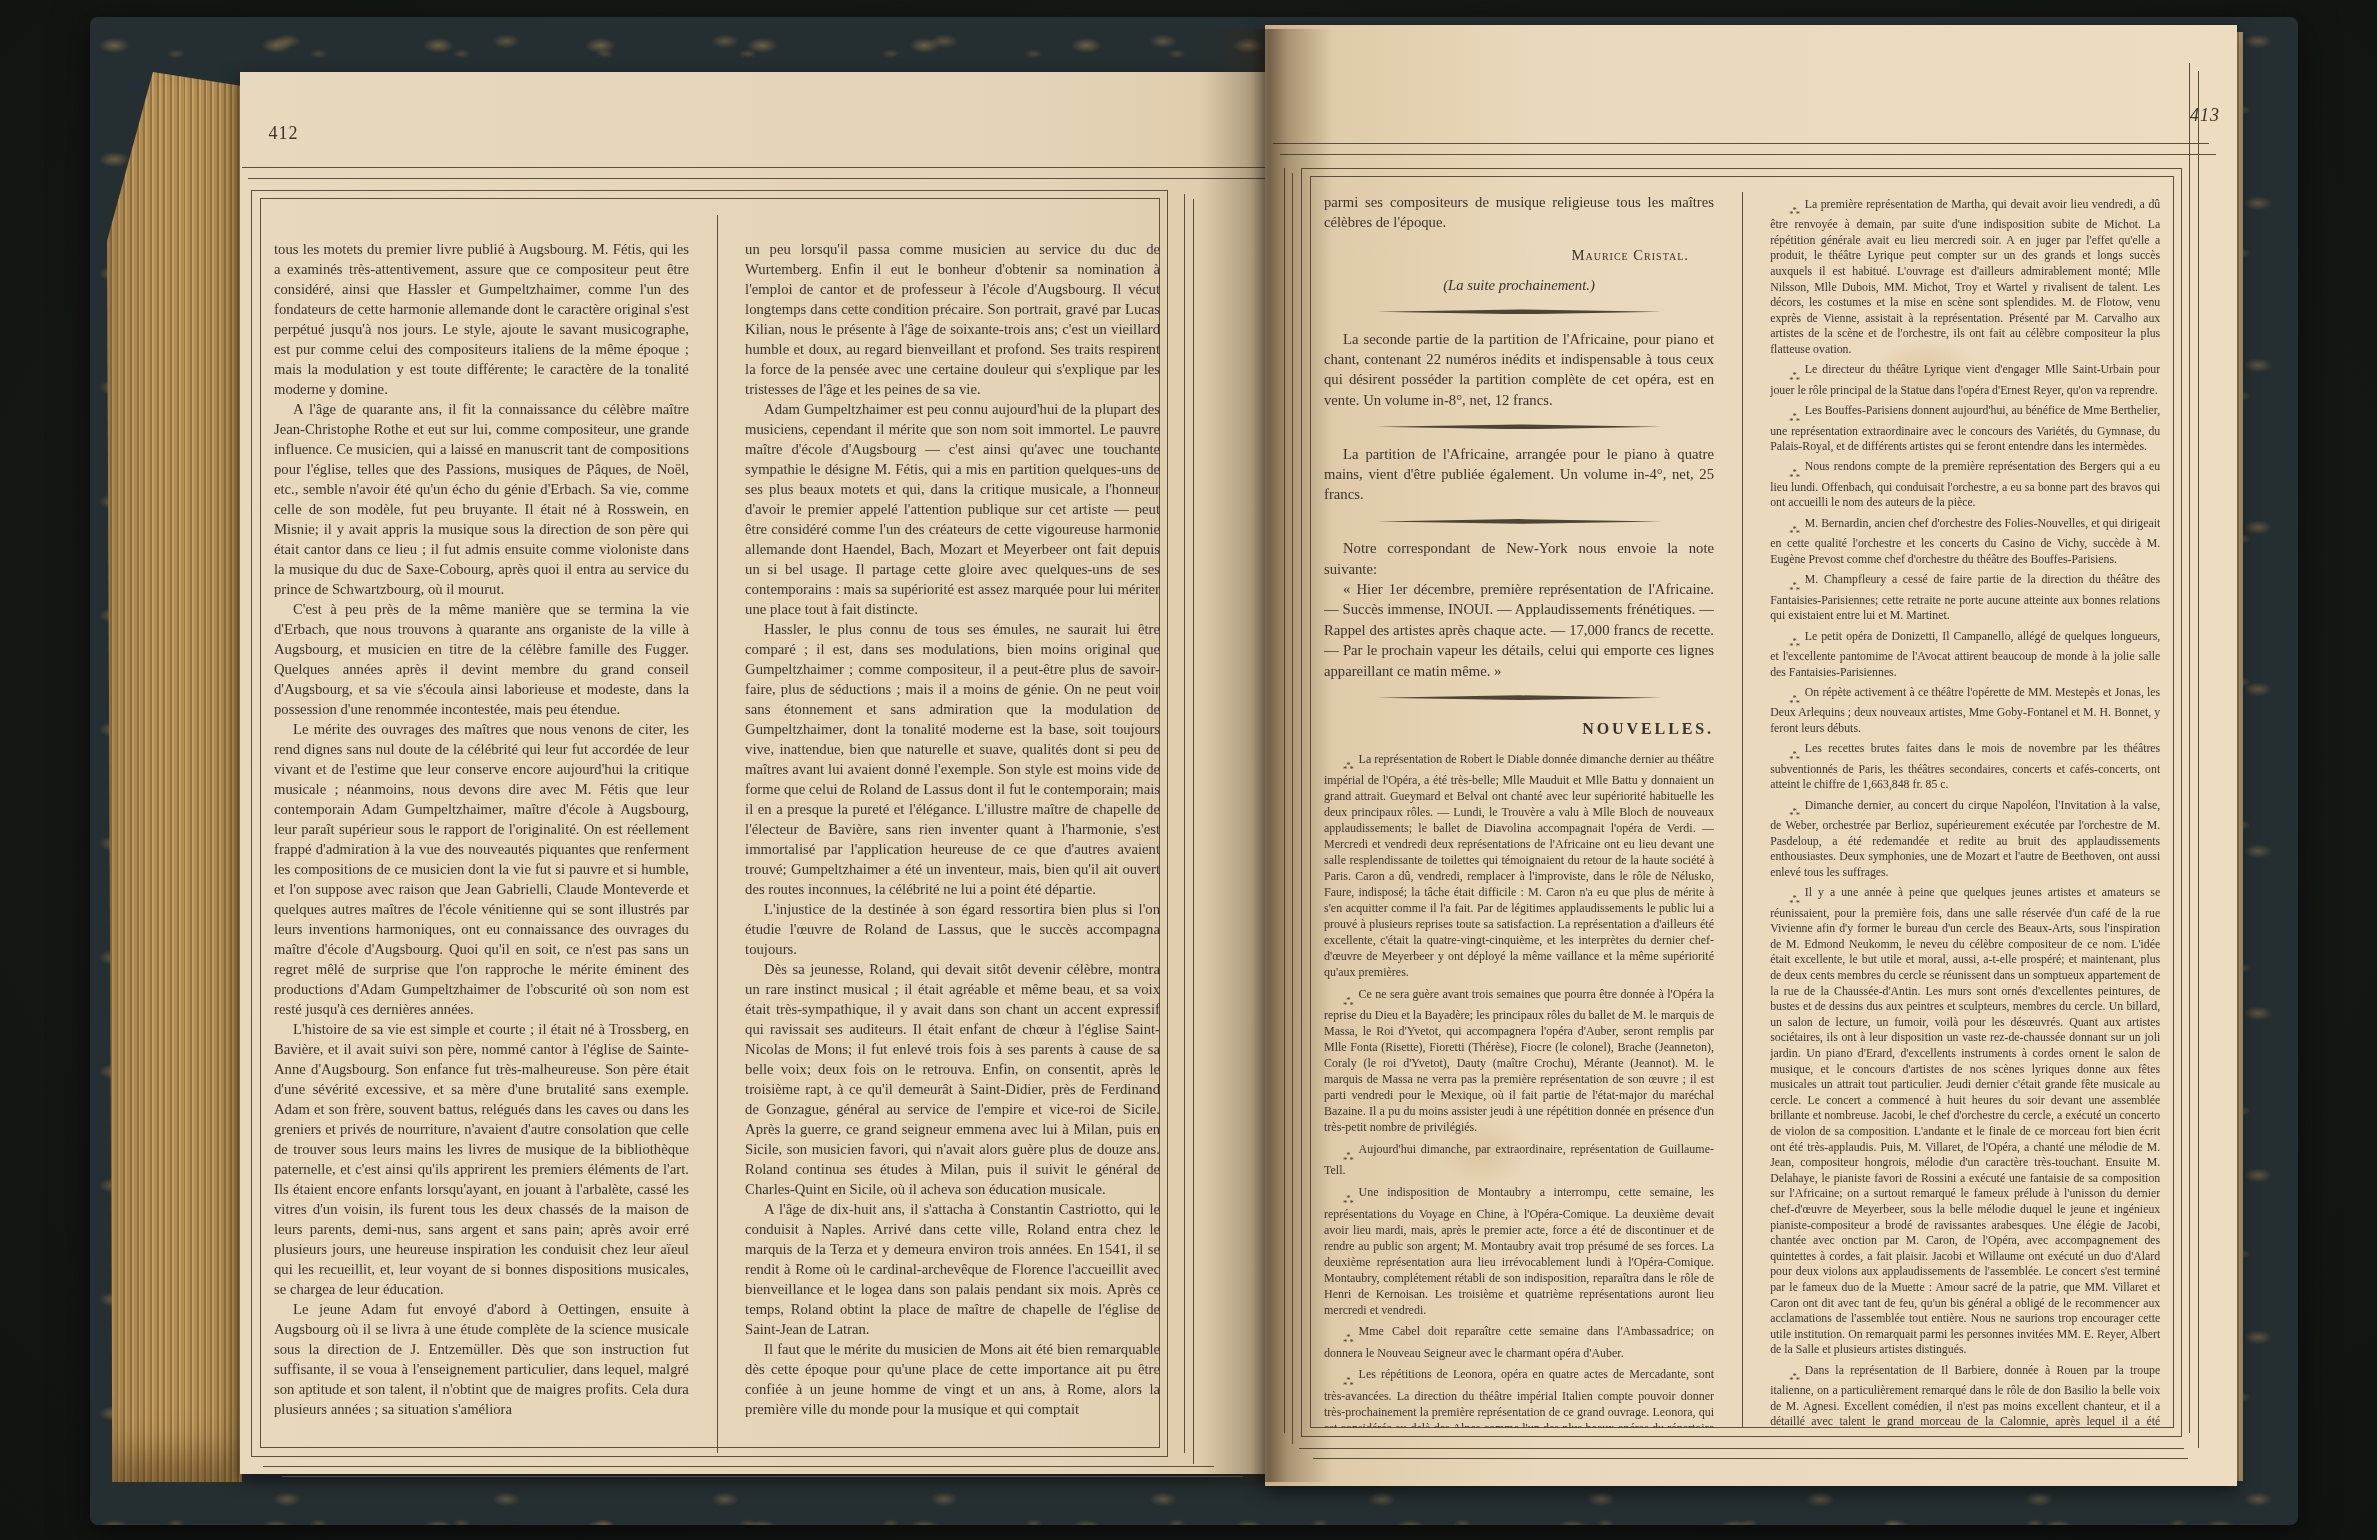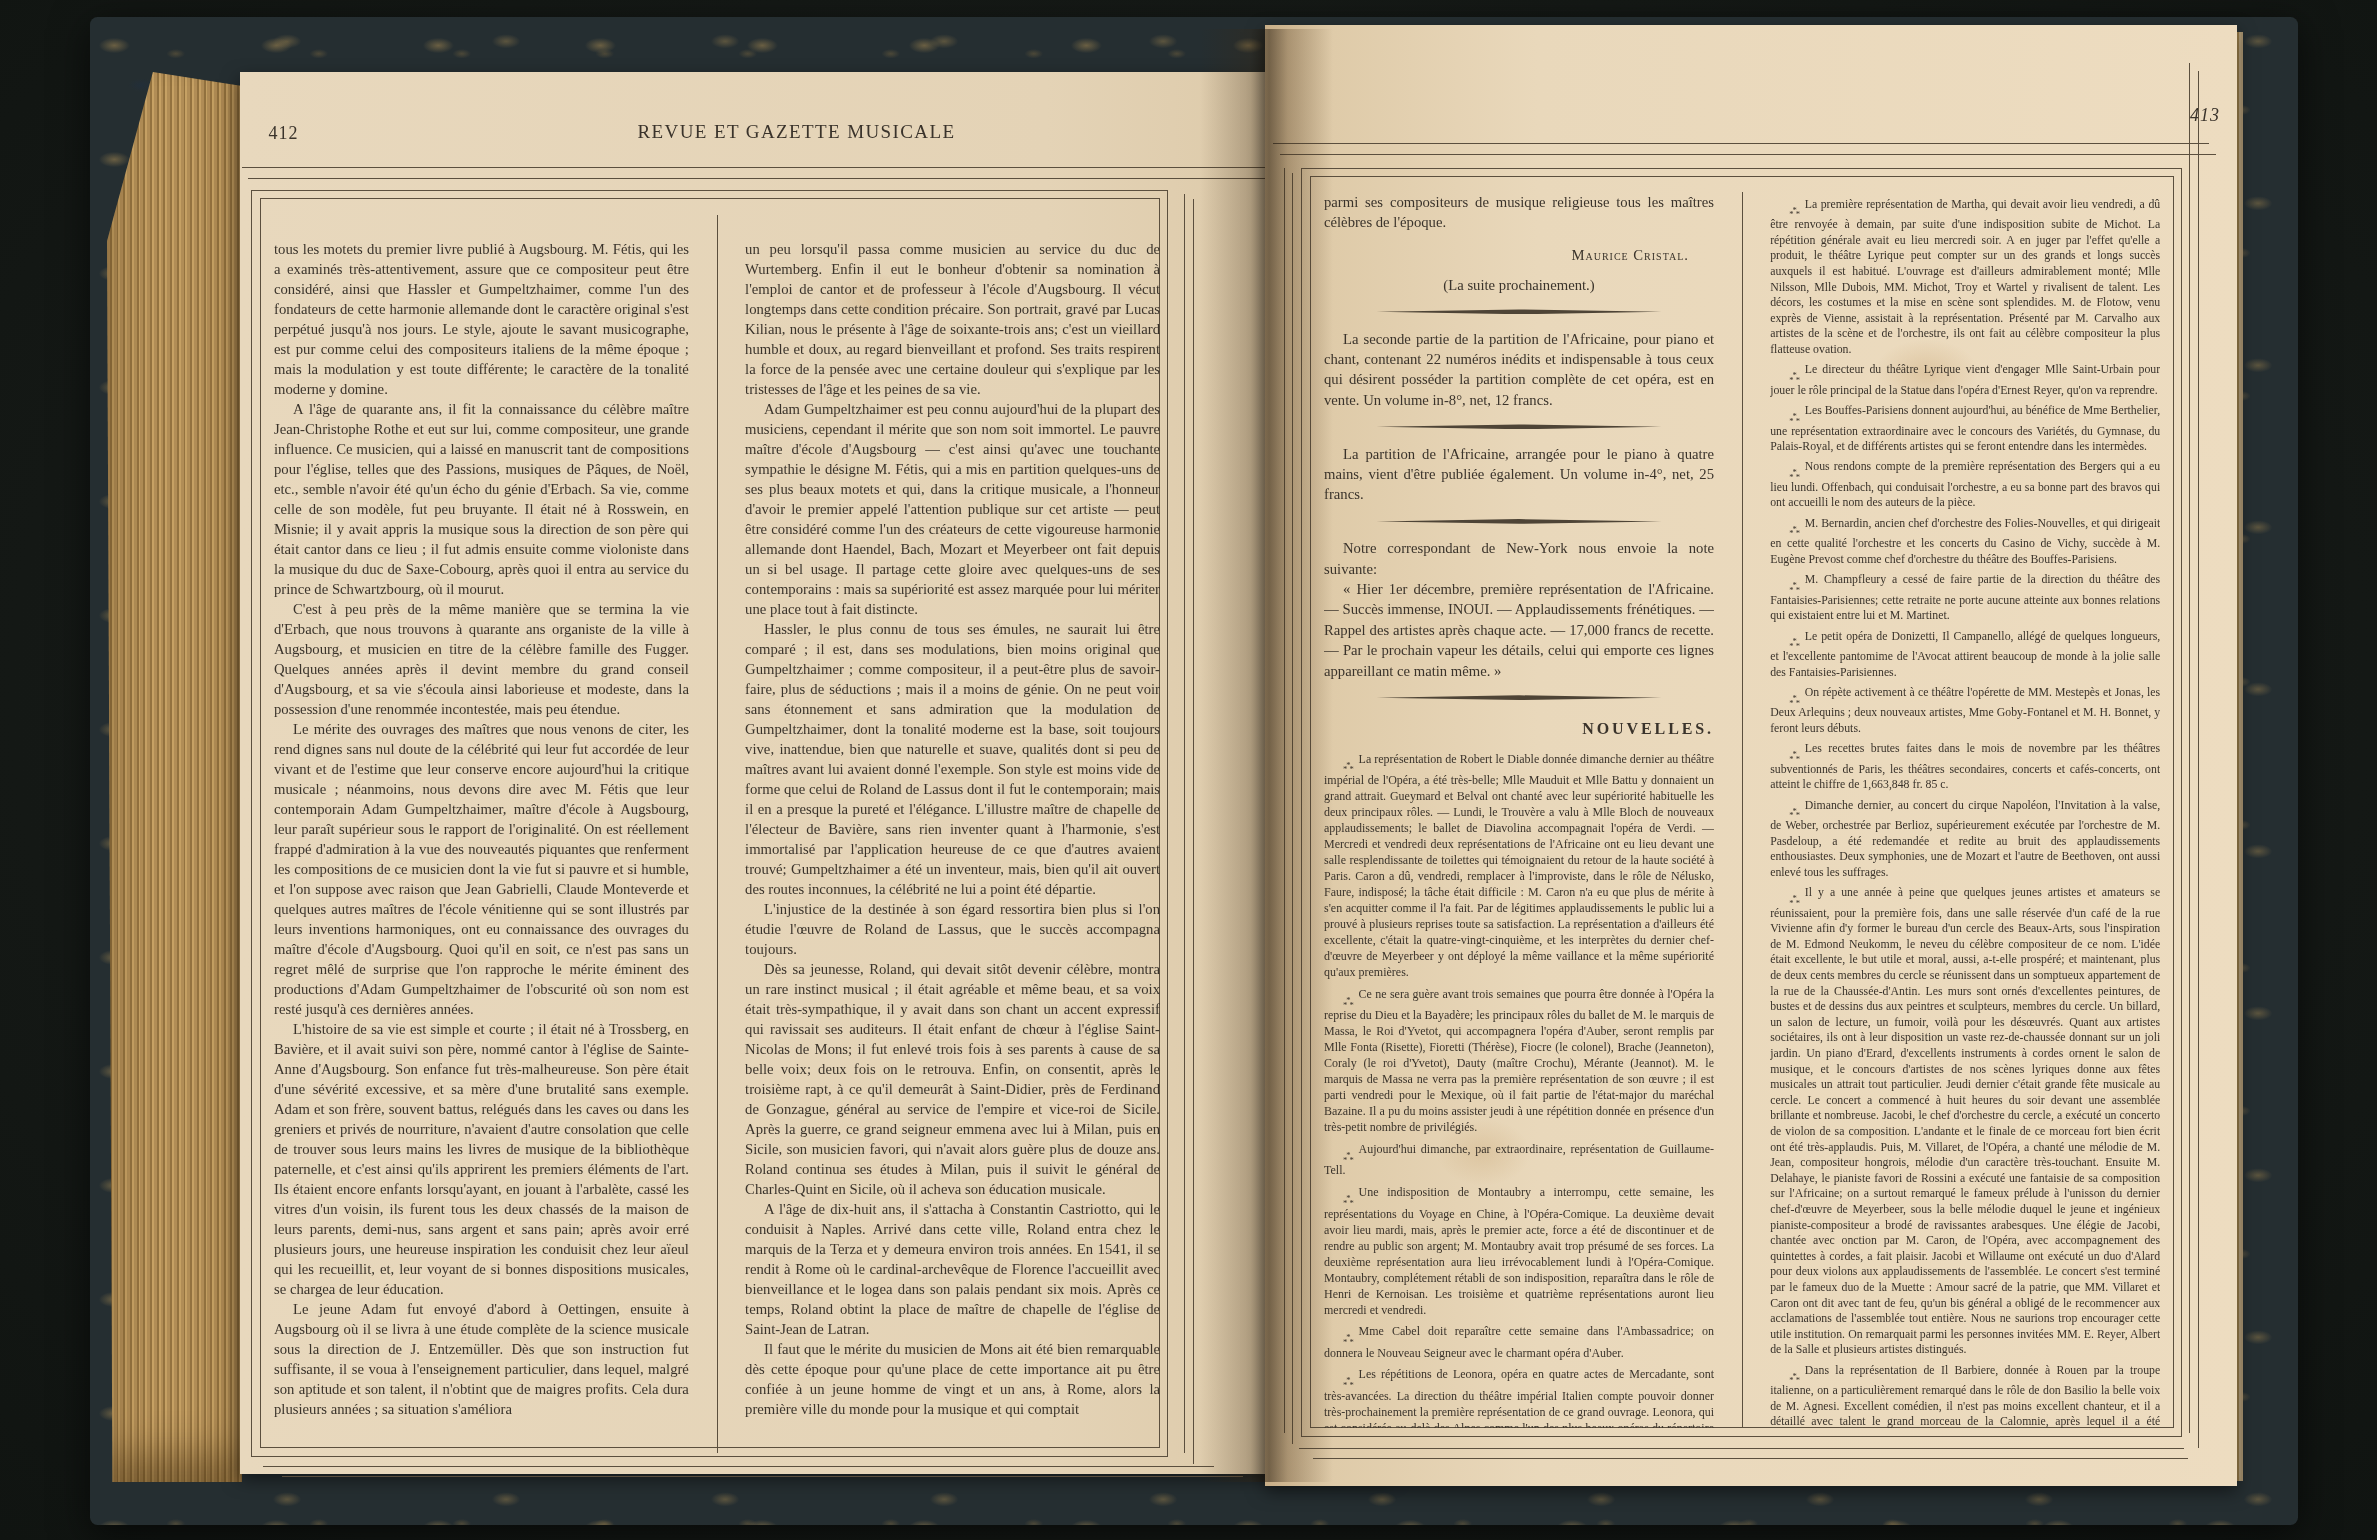--- a/index.html
+++ b/index.html
@@ -45,40 +45,39 @@
   .col{overflow:hidden;}
   .coldiv{width:1px;margin:0 27.6px;background:#5b4f3e;flex:none;}
   
   .blk{margin:0;text-align:justify;text-indent:19px;}
   .pf{text-indent:0;}
   .page-left .col{width:415px;font-size:14.7px;line-height:20px;margin-top:24px;}
   .page-right .col{width:390px;font-size:14.7px;line-height:20.4px;}
   .page-right .news{font-size:12px;line-height:16px;margin-top:5.7px;}
   .page-right .c2 .news{font-size:11.8px;line-height:15.6px;margin-top:4.8px;}
   .sig{text-align:right;text-indent:0;font-variant:small-caps;letter-spacing:1px;padding-right:25px;margin-top:12px;}
-  .note{text-align:center;text-indent:0;margin:9.5px 0 1.9px;}
+  .note{text-align:center;text-indent:0;font-style:italic;margin:9.5px 0 1.9px;}
   .head{text-align:right;text-indent:0;font-weight:bold;font-size:16px;letter-spacing:2.9px;margin:19px 0 11.4px;}
   .rule{width:285px;height:4.8px;margin:14.3px auto;background:#4e4436;
     clip-path:polygon(0 50%,50% 0,100% 50%,50% 100%);}
   .asterism{display:inline-flex;flex-direction:column;align-items:center;
     font-size:8.6px;line-height:4.8px;vertical-align:-4.8px;margin-right:4.8px;text-indent:0;}
   .asterism span{display:block;}
   .stain{position:absolute;border-radius:50%;pointer-events:none;}
 </style>
 </head>
 <body>
 
 <div class="scene">
   <div class="cover"></div>
   <div class="fore-edge fore-left"></div>
   <div class="fore-edge fore-right"></div>
 
   <div class="page page-left">
     <div class="pgnum" style="left:28.5px;top:51px;">412</div>
-    <div class="runtitle" style="left:0;right:38px;top:49px;">REVUE ET GAZETTE MUSICALE</div>
     <div class="rline" style="left:1.9px;right:7.6px;top:95px;"></div>
     <div class="rline" style="left:7.6px;right:13.3px;top:106px;"></div>
     <div class="frame" style="left:11.4px;top:118px;width:915px;height:1265px;"></div>
     <div class="frame" style="left:20px;top:126px;width:898px;height:1248px;"></div>
     <div class="vline" style="left:944px;top:122px;height:1259px;"></div>
     <div class="vline" style="left:953px;top:127px;height:1265px;"></div>
     <div class="rline" style="left:23px;top:1394px;width:951px;"></div>
     <div class="rline" style="left:42px;top:1404px;width:961px;"></div>
     <div class="stain" style="left:590px;top:200px;width:86px;height:57px;background:radial-gradient(ellipse,rgba(190,150,95,.35),transparent 70%);"></div>
     <div class="stain" style="left:143px;top:856px;width:114px;height:76px;background:radial-gradient(ellipse,rgba(190,150,95,.28),transparent 70%);"></div>

